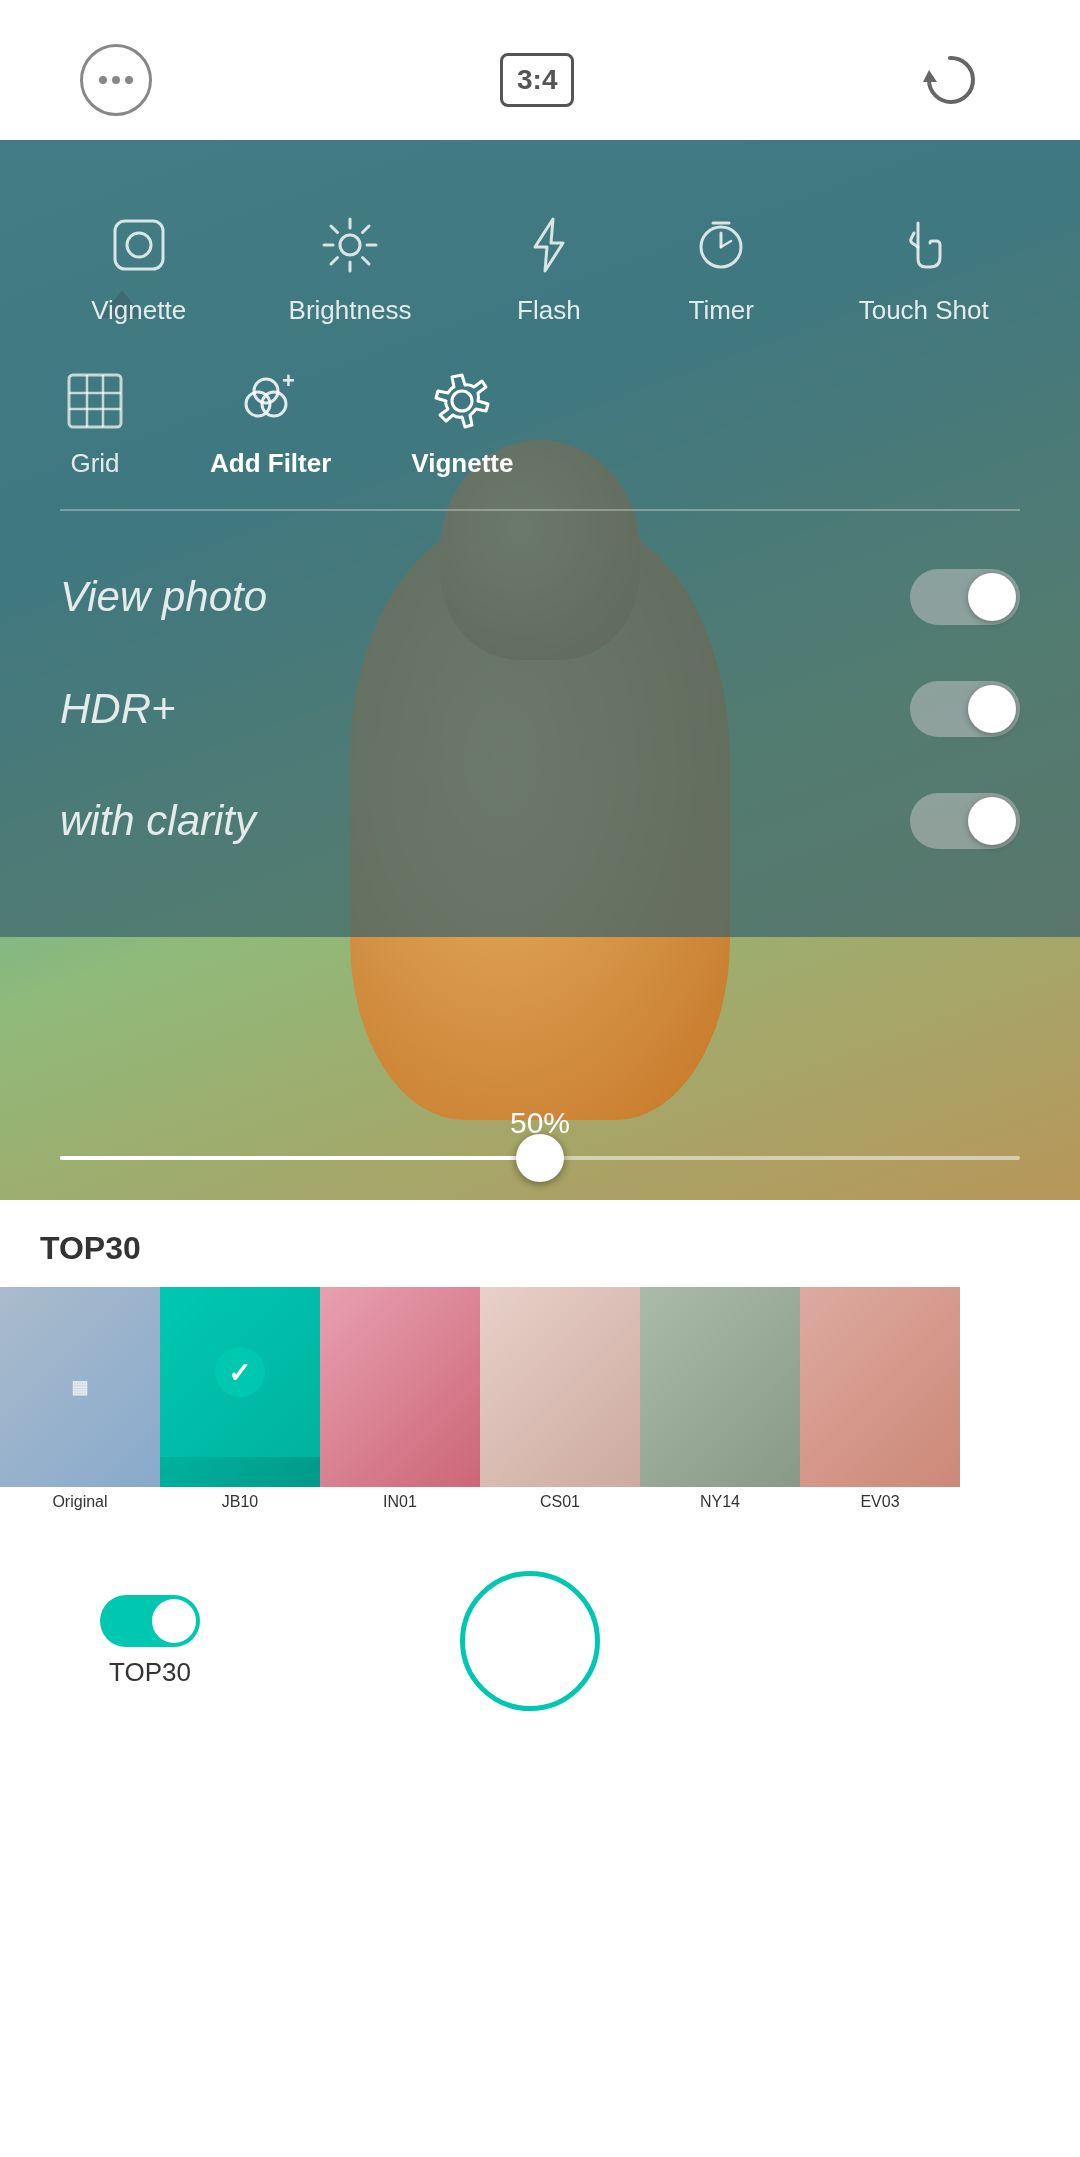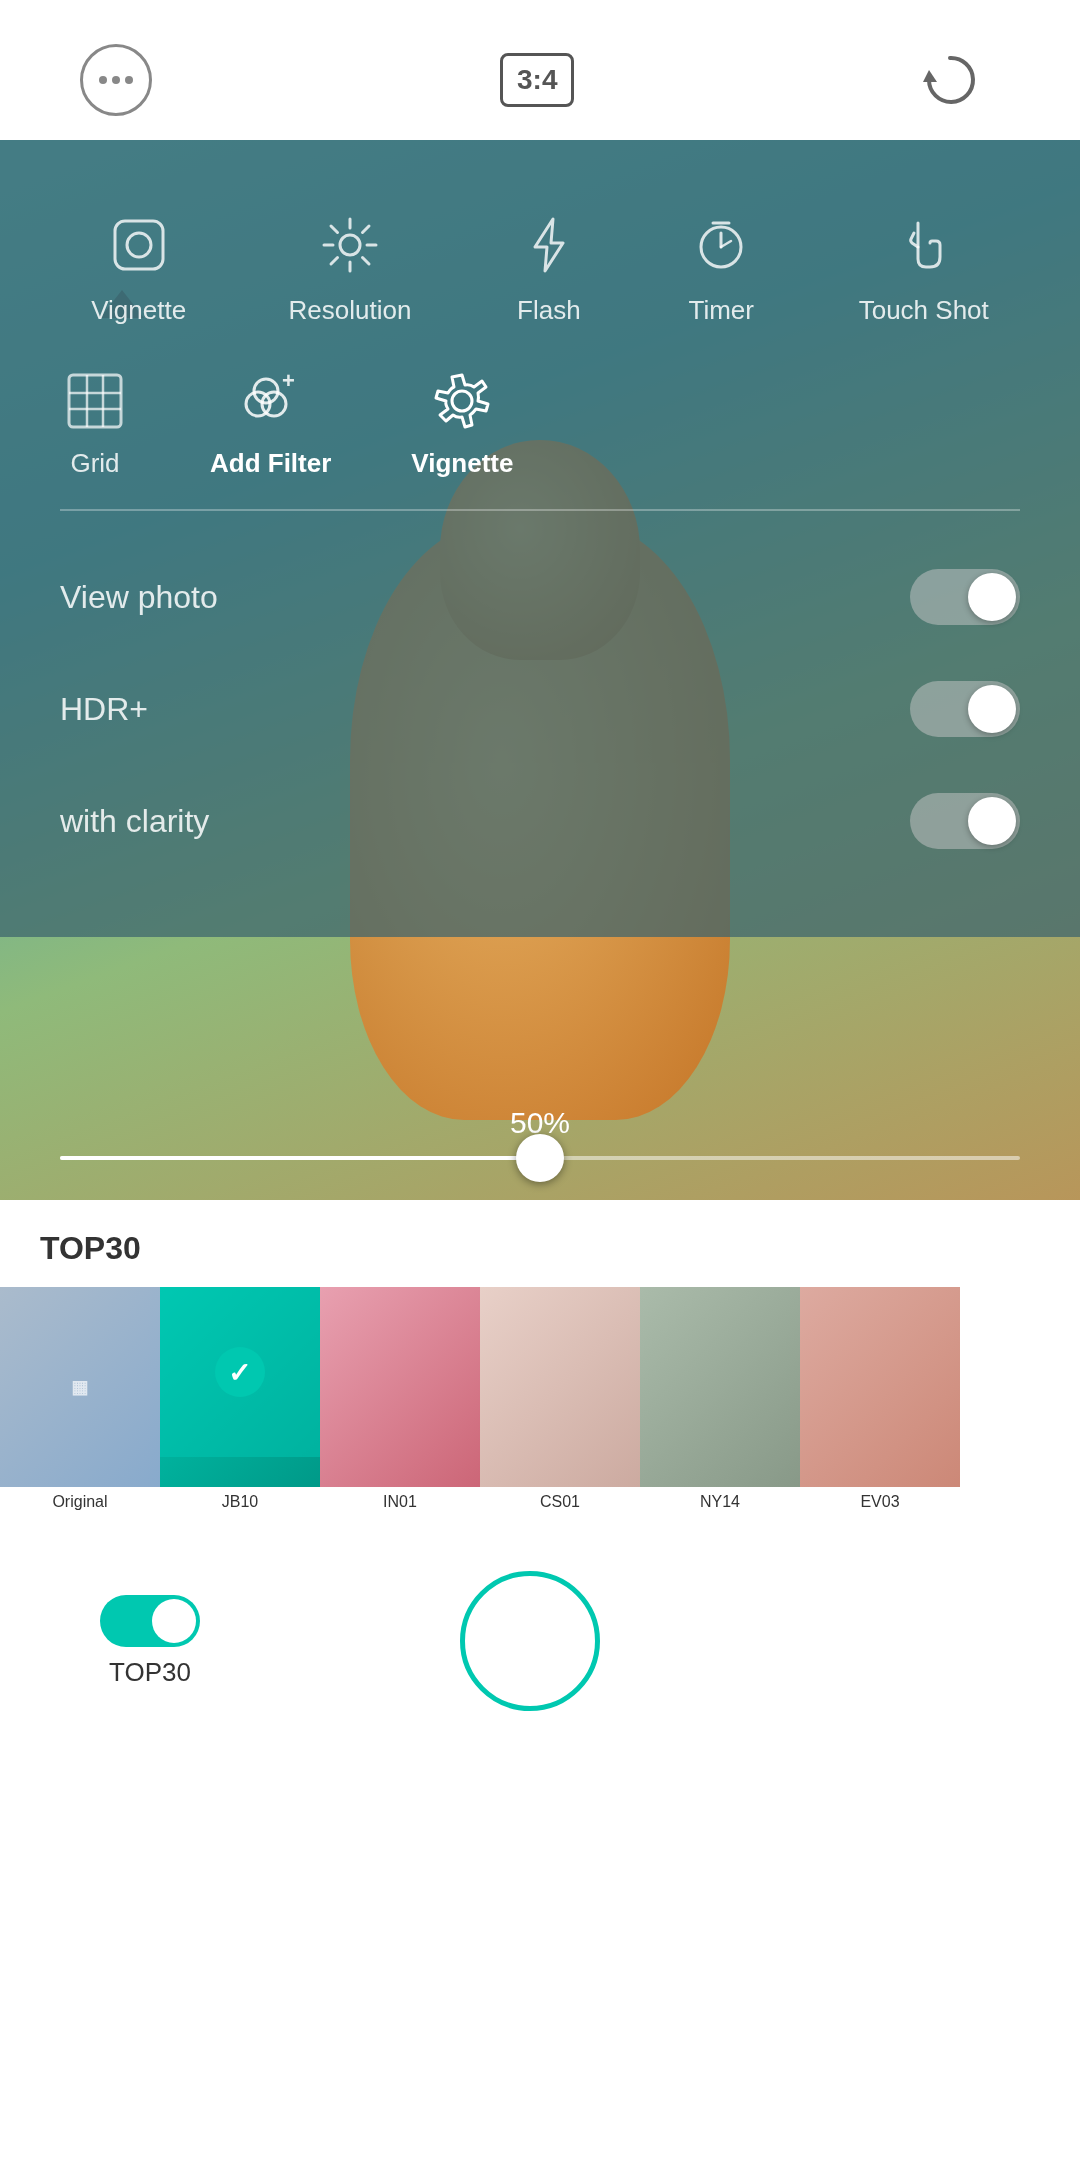--- a/index.html
+++ b/index.html
@@ -181,22 +181,23 @@
     .settings-section {
       padding: 20px 60px;
     }
     .setting-row {
       display: flex;
       align-items: center;
       justify-content: space-between;
       padding: 28px 0;
     }
     .setting-label {
-      font-size: 32px;
+      font-size: 42px;
       color: rgba(255,255,255,0.85);
+      font-style: italic;
     }
     .toggle {
       width: 110px;
       height: 56px;
       border-radius: 28px;
       background: rgba(200,200,200,0.5);
       position: relative;
       cursor: pointer;
     }
     .toggle-knob {
@@ -454,21 +455,21 @@
             <line x1="30" y1="4" x2="30" y2="13" stroke="rgba(255,255,255,0.8)" stroke-width="3" stroke-linecap="round"></line>
             <line x1="30" y1="47" x2="30" y2="56" stroke="rgba(255,255,255,0.8)" stroke-width="3" stroke-linecap="round"></line>
             <line x1="4" y1="30" x2="13" y2="30" stroke="rgba(255,255,255,0.8)" stroke-width="3" stroke-linecap="round"></line>
             <line x1="47" y1="30" x2="56" y2="30" stroke="rgba(255,255,255,0.8)" stroke-width="3" stroke-linecap="round"></line>
             <line x1="11" y1="11" x2="17.5" y2="17.5" stroke="rgba(255,255,255,0.8)" stroke-width="3" stroke-linecap="round"></line>
             <line x1="42.5" y1="42.5" x2="49" y2="49" stroke="rgba(255,255,255,0.8)" stroke-width="3" stroke-linecap="round"></line>
             <line x1="49" y1="11" x2="42.5" y2="17.5" stroke="rgba(255,255,255,0.8)" stroke-width="3" stroke-linecap="round"></line>
             <line x1="17.5" y1="42.5" x2="11" y2="49" stroke="rgba(255,255,255,0.8)" stroke-width="3" stroke-linecap="round"></line>
           </svg>
         </div>
-        <span class="action-label">Resolution</span>
+        <span class="action-label">Brightness</span>
       </div>
 
       <div class="action-item">
         <div class="action-icon">
           <svg width="60" height="60" viewBox="0 0 60 60">
             <polygon points="34,4 16,32 28,32 26,56 44,28 32,28" fill="none" stroke="rgba(255,255,255,0.8)" stroke-width="3" stroke-linejoin="round"></polygon>
           </svg>
         </div>
         <span class="action-label">Flash</span>
       </div>

